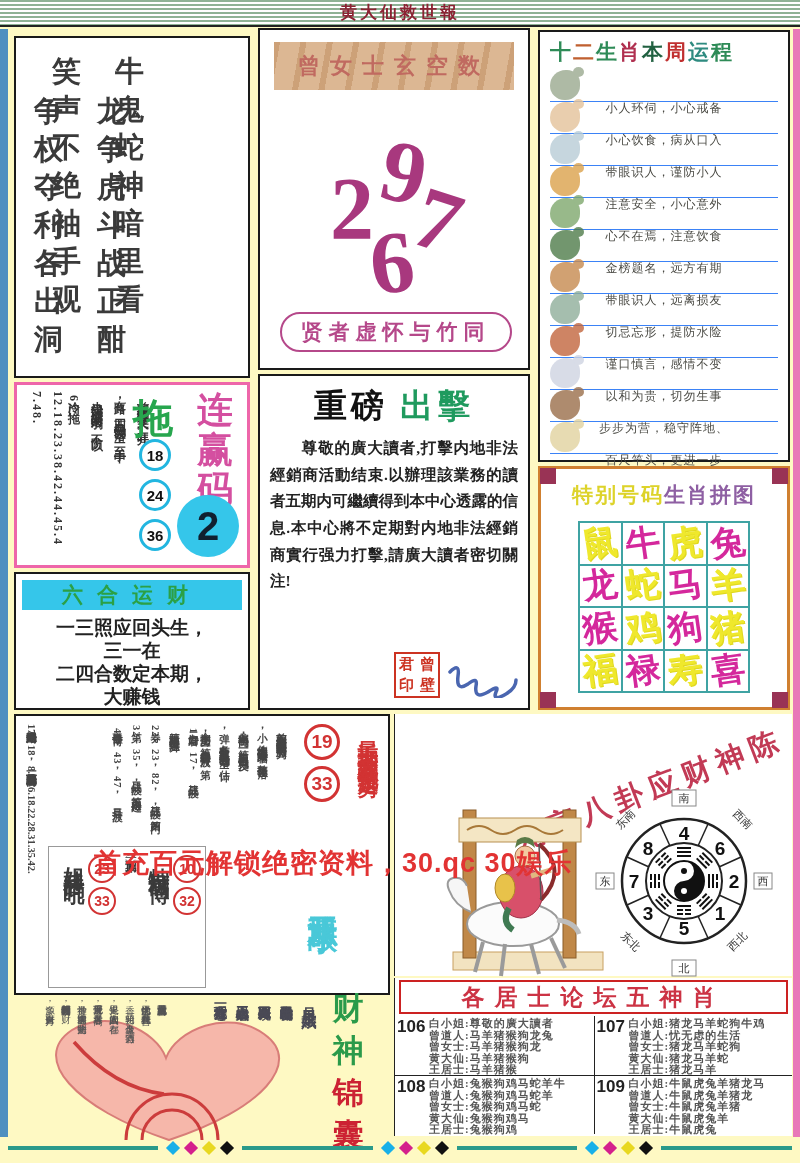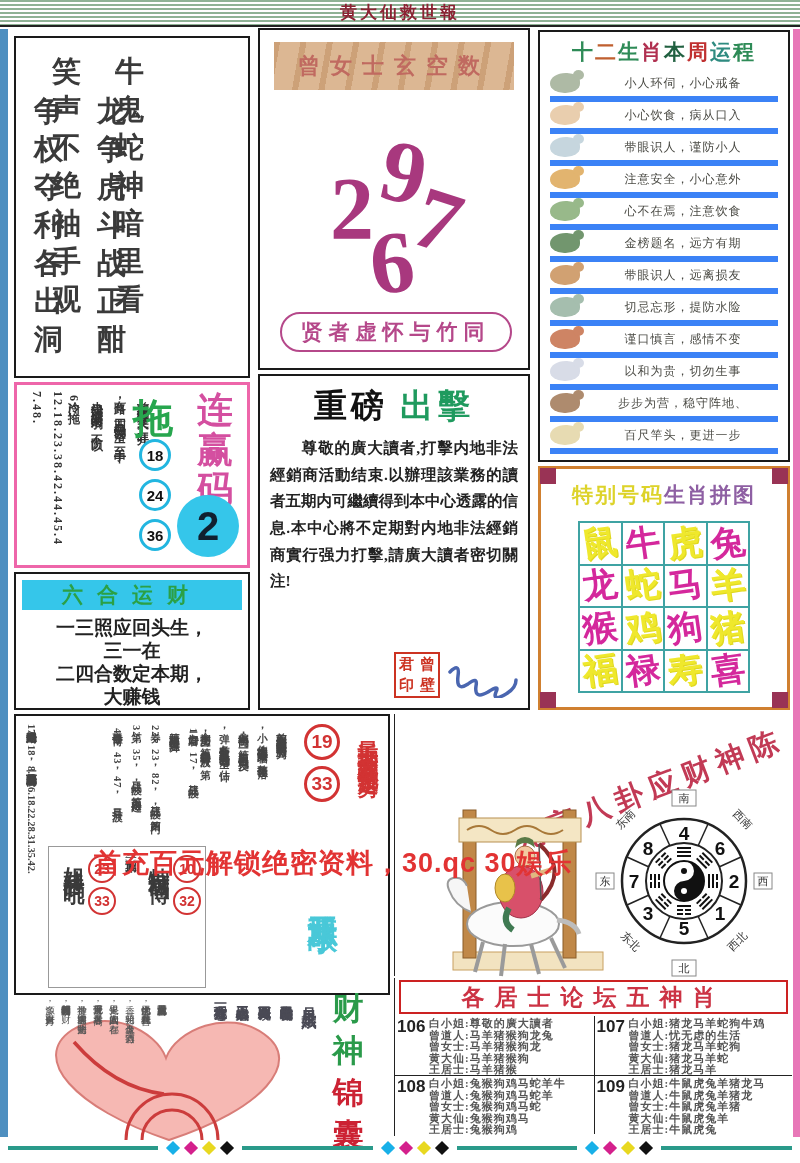--- a/index.html
+++ b/index.html
@@ -1,20 +1,20 @@
 <!DOCTYPE html>
 <html><head>
 <meta charset="utf-8">
 <style>
   * { margin:0; padding:0; box-sizing:border-box; }
   html,body { background:#e8e8e8; }
   body { font-family:"Liberation Sans", sans-serif; }
   #page {
     position:relative; width:800px; height:1163px; margin:0 auto;
-    background:#ffffff; overflow:hidden;
+    background:#fef9c3; overflow:hidden;
   }
   .serif { font-family:"Liberation Serif", serif; }
 
   
   #hdr {
     position:absolute; left:0; top:0; width:800px; height:27px;
     background:repeating-linear-gradient(180deg,#8fb295 0 2px,#ffffff 2px 4px);
     border-bottom:2px solid #222;
     display:flex; align-items:center; justify-content:center;
   }
@@ -54,25 +54,25 @@
   #p2 .g7 { left:86px; top:40px; transform:rotate(18deg); }
   #p2 .cap {
     position:absolute; left:20px; bottom:16px; width:232px; height:40px;
     border:2px solid #b5488a; border-radius:20px;
     display:flex; align-items:center; justify-content:center;
   }
   #p2 .cap span { color:#b5488a; font-size:21px; font-weight:bold; letter-spacing:6px; }
 
   
   #p3 { left:538px; top:30px; width:252px; height:432px; padding:6px 10px; }
-  #p3 .ttl { text-align:center; font-size:21px; font-weight:bold; letter-spacing:2px; }.#x{}
+  #p3 .ttl { font-size:21px; font-weight:bold; letter-spacing:2px; }.#x{}
   #p3 .ttl b:nth-child(odd){color:#2e8b57}
   #p3 .rows { margin-top:4px; }
-  #p3 .zrow { position:relative; height:32px; display:flex; align-items:center;
-    border-bottom:6px solid #3b82f6; }
+  #p3 .zrow { position:relative; height:32px; display:flex; align-items:flex-start;
+    border-bottom:1px solid #3b82f6;flex-direction:column; }
   #p3 .blob { width:30px; height:20px; border-radius:55% 45% 50% 50%; flex:0 0 30px;
     margin-right:8px; opacity:.8; position:relative; }
   #p3 .blob::after { content:""; position:absolute; right:-4px; top:-3px; width:11px; height:10px;
     border-radius:50%; background:inherit; }
   #p3 .ztxt { font-size:12px; color:#4a4a44; letter-spacing:1px; margin:0 auto; }
   .a0{background:#9aa98f}.a1{background:#e4c39a}.a2{background:#b9cdd6}.a3{background:#dca24c}
   .a4{background:#7fa86e}.a5{background:#4f7d4a}.a6{background:#c68a50}.a7{background:#8fae9a}
   .a8{background:#c2663e}.a9{background:#cfd4e2}.a10{background:#9b6f4a}.a11{background:#e2d3a0}
 
   

